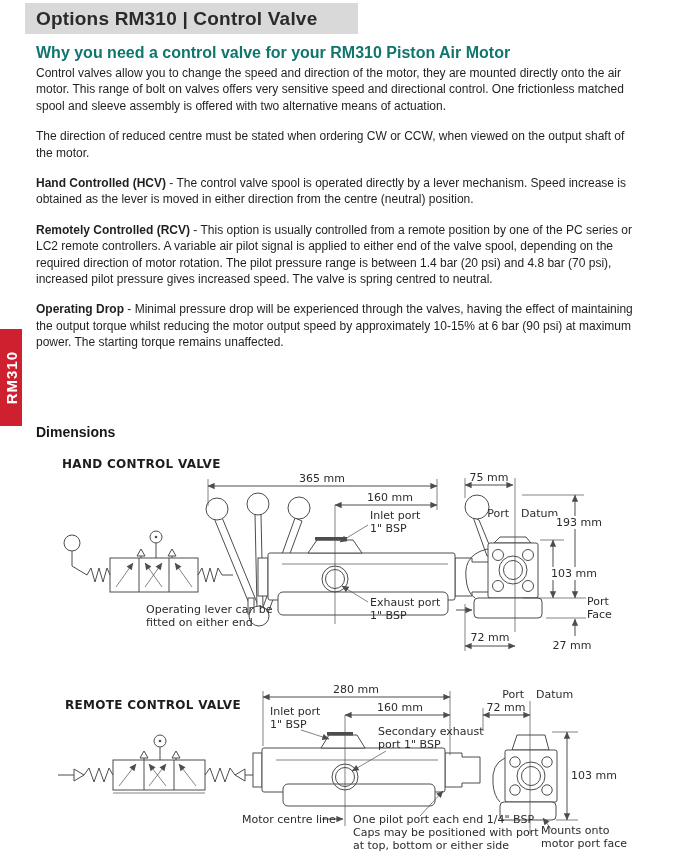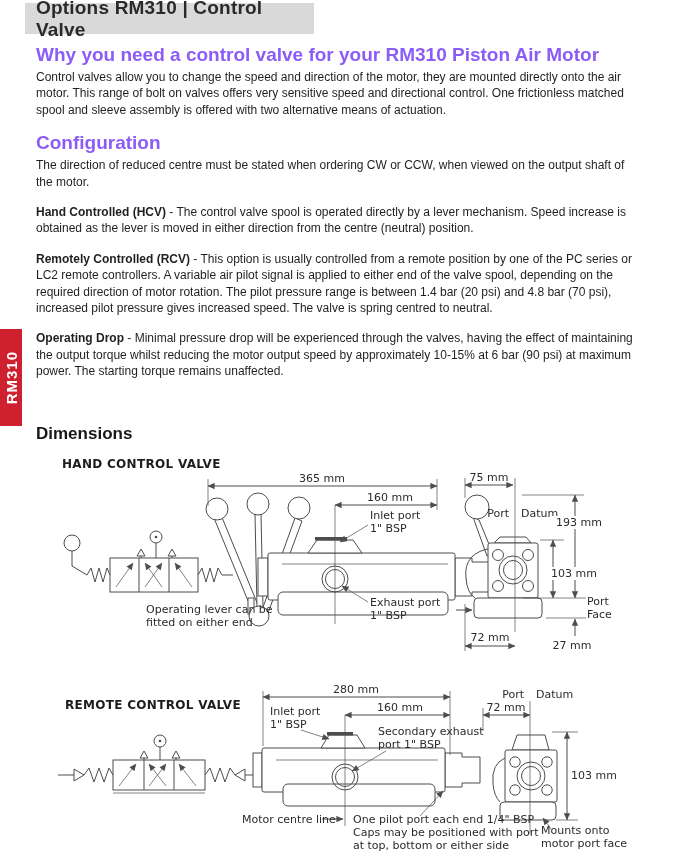--- a/index.html
+++ b/index.html
@@ -3,40 +3,40 @@
 <meta charset="utf-8">
 <style>
   html,body{margin:0;padding:0;}
   body{background:#666;}
   .page{
     position:relative;width:677px;height:861px;background:#ffffff;overflow:hidden;
     font-family:"Liberation Sans","DejaVu Sans",sans-serif;color:#1f1f1f;
     margin:0 auto;
   }
   .header-bar{
-    position:absolute;left:25px;top:3px;width:289px;height:31px;
+    position:absolute;left:25px;top:3px;width:333px;height:31px;
     background:var(--header-bg,#d9d9d9);display:flex;align-items:center;
   }
   .header-bar h1{
     margin:0 0 0 11px;font-size:19px;font-weight:bold;color:#2a2a2a;letter-spacing:.2px;
   }
   .content{position:absolute;left:36px;top:44px;width:606px;}
-  h2.sec{font-size:19px;font-weight:bold;margin:0 0 3px 0;color:#8b5cf6;}
+  h2.sec{font-size:16px;font-weight:bold;margin:0 0 3px 0;color:#0f766e;}
   .content p{font-size:12px;line-height:16.4px;margin:0;}
   .gap{height:14px;}
   .lead{font-weight:bold;text-align:right;}
   .side-tab{
     position:absolute;left:0;top:329px;width:22px;height:97px;background:var(--tab-red,#cf2030);
     display:flex;align-items:center;justify-content:center;
   }
   .side-tab span{
     writing-mode:vertical-rl;transform:rotate(180deg);
     color:#fff;font-weight:bold;font-size:15px;letter-spacing:1px;
   }
-  .dim-heading{position:absolute;left:36px;top:424px;font-size:17px;font-weight:bold;color:#171717;}
+  .dim-heading{position:absolute;left:36px;top:424px;font-size:14px;font-weight:bold;color:#171717;}
   svg{position:absolute;left:0;}
   #hand-svg{top:452px;}
   #remote-svg{top:682px;}
   svg text{font-family:"DejaVu Sans","Liberation Sans",sans-serif;font-size:11px;fill:#2b2b2b;}
   svg text.dtitle{font-weight:bold;font-size:12px;fill:#1d1d1d;letter-spacing:.3px;}
   .ln{stroke:#4d4d4d;fill:none;stroke-width:1;}
   .thin{stroke:#4d4d4d;fill:none;stroke-width:.7;}
   .fw{fill:#fff;stroke:#4d4d4d;stroke-width:1;}
   .dk{fill:#4d4d4d;stroke:none;}
   .mask{fill:#fff;stroke:none;}
@@ -47,21 +47,20 @@
 <div class="page" style="--tab-red: #cf2030; --header-bg: #d9d9d9;">
 
   <div class="header-bar">
     <h1>Options RM310 | Control Valve</h1>
   </div>
 
   <div class="content">
     <h2 class="sec">Why you need a control valve for your RM310 Piston Air Motor</h2>
     <p>Control valves allow you to change the speed and direction of the motor, they are mounted directly onto the air motor. This range of bolt on valves offers very sensitive speed and directional control. One frictionless matched spool and sleeve assembly is offered with two alternative means of actuation.</p>
     <div class="gap"></div>
-    <h2 class="sec">Configuration</h2>
     <p>The direction of reduced centre must be stated when ordering CW or CCW, when viewed on the output shaft of the motor.</p>
     <div class="gap"></div>
     <p><span class="lead">Hand Controlled (HCV)</span><span> - The control valve spool is operated directly by a lever mechanism. Speed increase is obtained as the lever is moved in either direction from the centre (neutral) position.</span></p>
     <div class="gap"></div>
     <p><span class="lead">Remotely Controlled (RCV)</span><span> - This option is usually controlled from a remote position by one of the PC series or LC2 remote controllers. A variable air pilot signal is applied to either end of the valve spool, depending on the required direction of motor rotation. The pilot pressure range is between 1.4 bar (20 psi) and 4.8 bar (70 psi), increased pilot pressure gives increased speed. The valve is spring centred to neutral.</span></p>
     <div class="gap"></div>
     <p><span class="lead">Operating Drop</span><span> - Minimal pressure drop will be experienced through the valves, having the effect of maintaining the output torque whilst reducing the motor output speed by approximately 10-15% at 6 bar (90 psi) at maximum power. The starting torque remains unaffected.</span></p>
   </div>
 
   <div class="side-tab">

